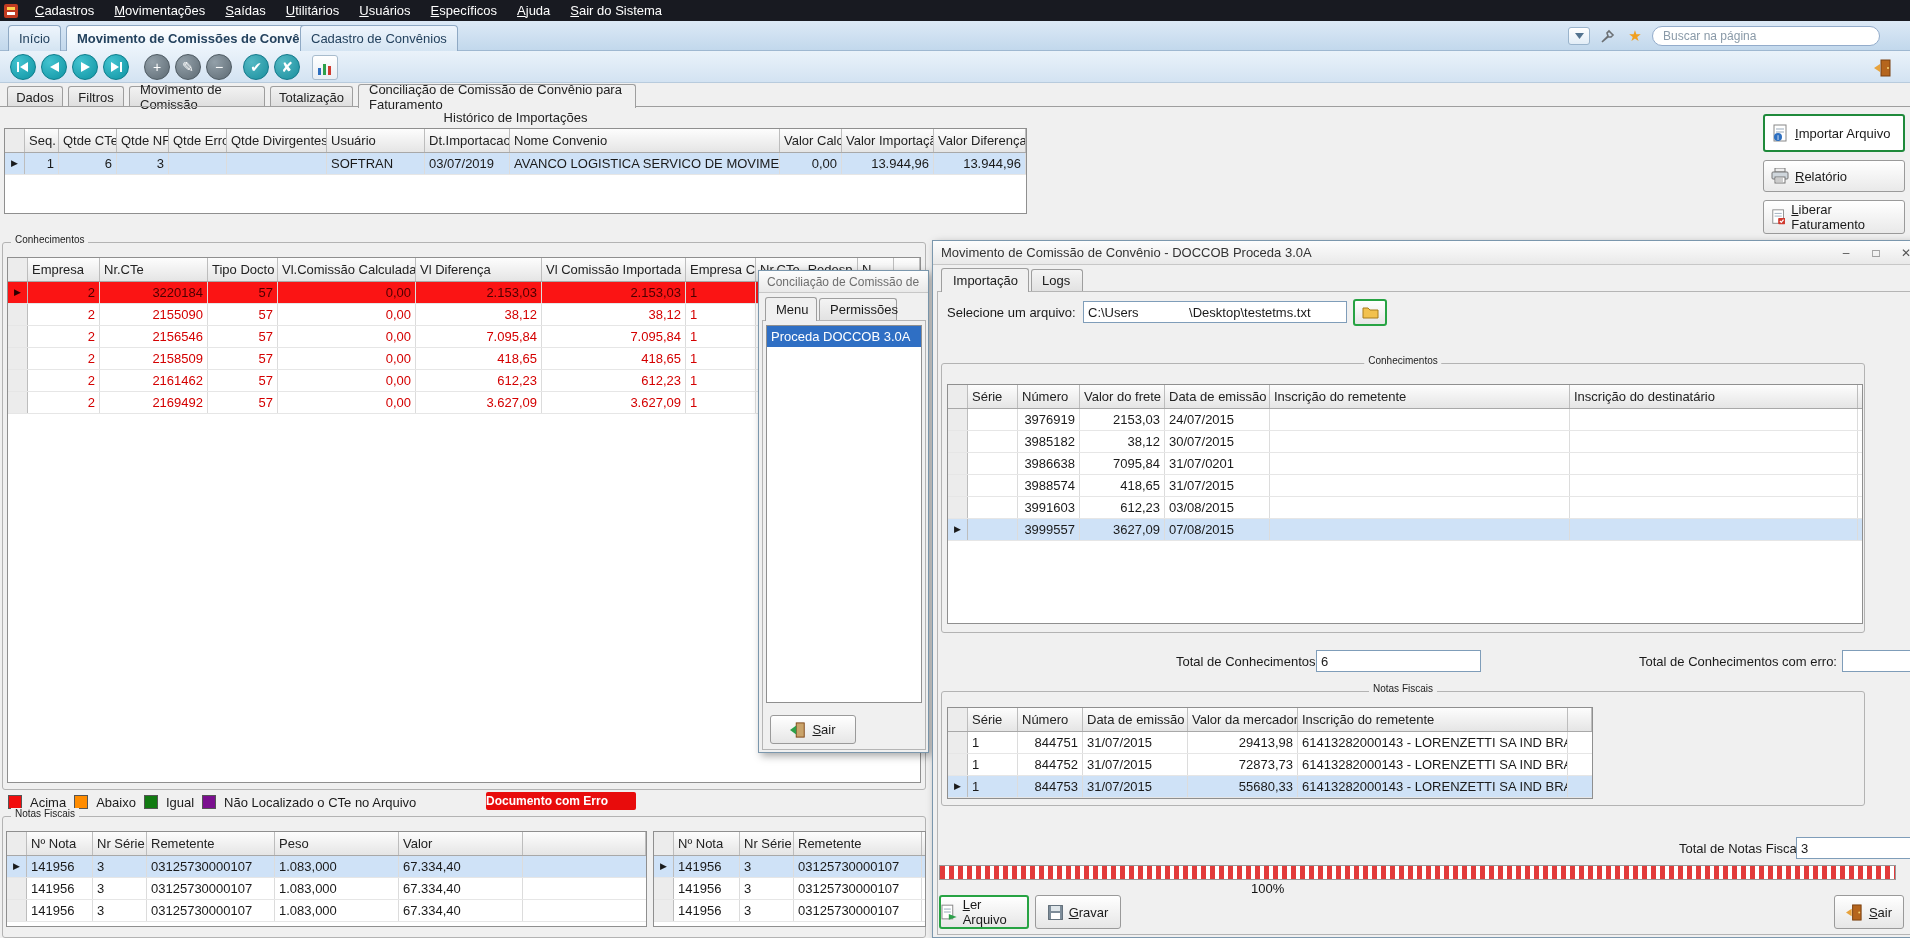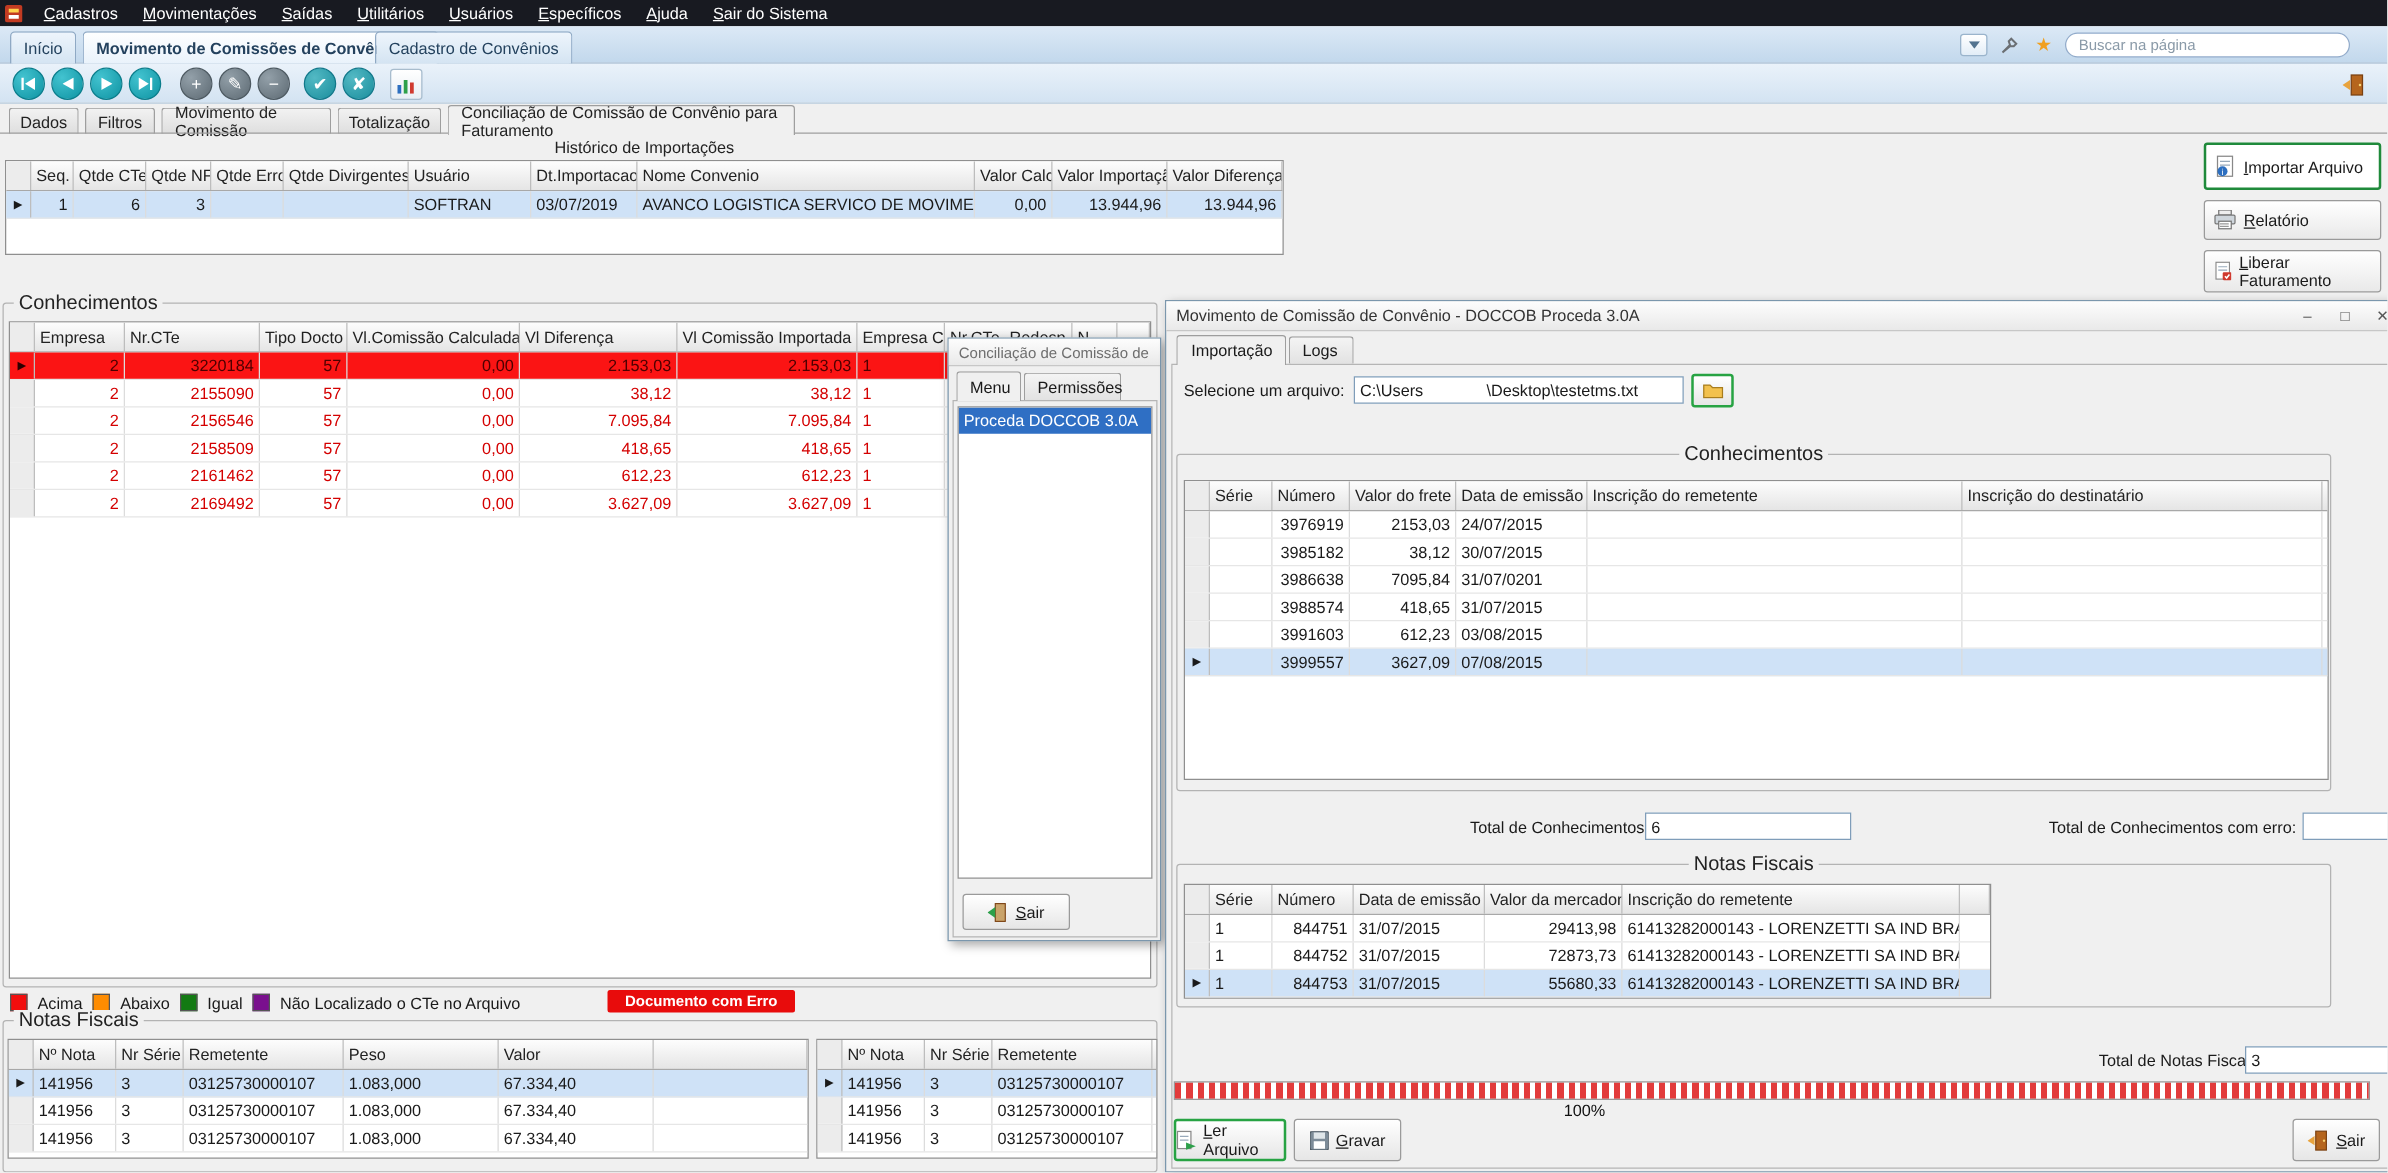--- a/index.html
+++ b/index.html
@@ -66,35 +66,35 @@
   .gr-dconh .g-row:not(.g-head) .c1,.gr-dconh .g-row:not(.g-head) .c2{text-align:right}
 
   .gr-dnf .c0{width:50px}.gr-dnf .c1{width:65px}.gr-dnf .c2{width:105px}.gr-dnf .c3{width:110px}.gr-dnf .c4{width:270px}
   .gr-dnf .g-row:not(.g-head) .c1,.gr-dnf .g-row:not(.g-head) .c3{text-align:right}
 
   .gr-nfl .c0{width:66px}.gr-nfl .c1{width:54px}.gr-nfl .c2{width:128px}.gr-nfl .c3{width:124px}.gr-nfl .c4{width:124px}
   .gr-nfr .c0{width:66px}.gr-nfr .c1{width:54px}.gr-nfr .c2{width:128px}
 
   
   .groupbox { position:absolute; border:1px solid #b3b3b3; border-radius:3px; }
-  .gb-title { position:absolute; top:-9px; left:8px; background:#f0f0f0; padding:0 4px; font-size:16px; color:#222; }
+  .gb-title { position:absolute; top:-9px; left:8px; background:#f0f0f0; padding:0 4px; font-size:10px; color:#222; }
   .gb-title.center { left:50%; transform:translateX(-50%); }
 
   .panel-title { position:absolute; text-align:center; font-size:13px; color:#222; }
 
   
   .sidebtn { position:absolute; left:1763px; width:142px; background:linear-gradient(#ffffff,#e9e9e9); border:1px solid #9a9a9a; border-radius:3px; display:flex; align-items:center; gap:6px; padding:0 7px; font-size:13px; color:#1a1a1a; }
   .sidebtn.primary { border:2px solid #1f8a3b; background:#fff; }
   .btn-label { display:block; }
   .acc::first-letter { text-decoration:underline; }
 
   
   .legend { position:absolute; left:8px; top:793px; height:18px; display:flex; align-items:center; gap:8px; font-size:13px; }
   .lg-sq { width:14px; height:14px; border:1px solid #555; display:inline-block; }
-  .err-badge { position:absolute; left:486px; top:792px; width:150px; height:18px; background:#e80c0c; color:#fff; font-weight:bold; font-size:12px; text-align:center; line-height:18px; border-radius:2px; }
+  .err-badge { position:absolute; left:486px; top:792px; width:150px; height:18px; background:#e80c0c; color:#fff; font-weight:bold; font-size:12px; line-height:18px; border-radius:2px; }
 
   
   .dlg { position:absolute; background:#f0f0f0; border:1px solid #7b97ad; box-shadow:3px 3px 8px rgba(0,0,0,.35); }
   .dlg-titlebar { position:absolute; left:0; top:0; right:0; height:24px; background:linear-gradient(#fdfdfd,#e9e9e9); border-bottom:1px solid #c7c7c7; display:flex; align-items:center; padding:0 8px; font-size:13px; color:#333; }
   .win-btns { position:absolute; right:0; top:0; height:24px; display:flex; }
   .win-btn { width:30px; height:24px; display:flex; align-items:center; justify-content:center; color:#555; font-size:12px; }
   .dtab { position:absolute; height:22px; background:linear-gradient(#f4f4f4,#e2e2e2); border:1px solid #9e9e9e; border-bottom:none; border-radius:3px 3px 0 0; display:flex; align-items:center; padding:0 10px; font-size:13px; }
   .dtab.active { background:#f0f0f0; z-index:3; height:24px; }
   .page-frame { position:absolute; border:1px solid #b5b5b5; background:#f0f0f0; }
 
@@ -229,21 +229,21 @@
       </div>
     <div class="stab" style="left:270px;width:83px;">
         <span>Totalização</span>
       </div>
     <div class="stab active" style="left:358px;width:278px;">
         <span>Conciliação de Comissão de Convênio para Faturamento</span>
       </div>
   </div>
 
   <div class="panel-title" style="left:4px;top:110px;width:1023px;">Histórico de Importações</div>
-  <div class="grid gr-hist" style="left:4px;top:128px;width:1023px;height:76px;">
+  <div class="grid gr-hist" style="left:4px;top:128px;width:1023px;height:86px;">
       <div class="g-row g-head">
         <div class="g-cell g-marker"></div>
         <div class="g-cell c0">Seq.</div>
         <div class="g-cell c1">Qtde CTe</div>
         <div class="g-cell c2">Qtde NF</div>
         <div class="g-cell c3">Qtde Erro</div>
         <div class="g-cell c4">Qtde Divirgentes</div>
         <div class="g-cell c5">Usuário</div>
         <div class="g-cell c6">Dt.Importacao</div>
         <div class="g-cell c7">Nome Convenio</div>

